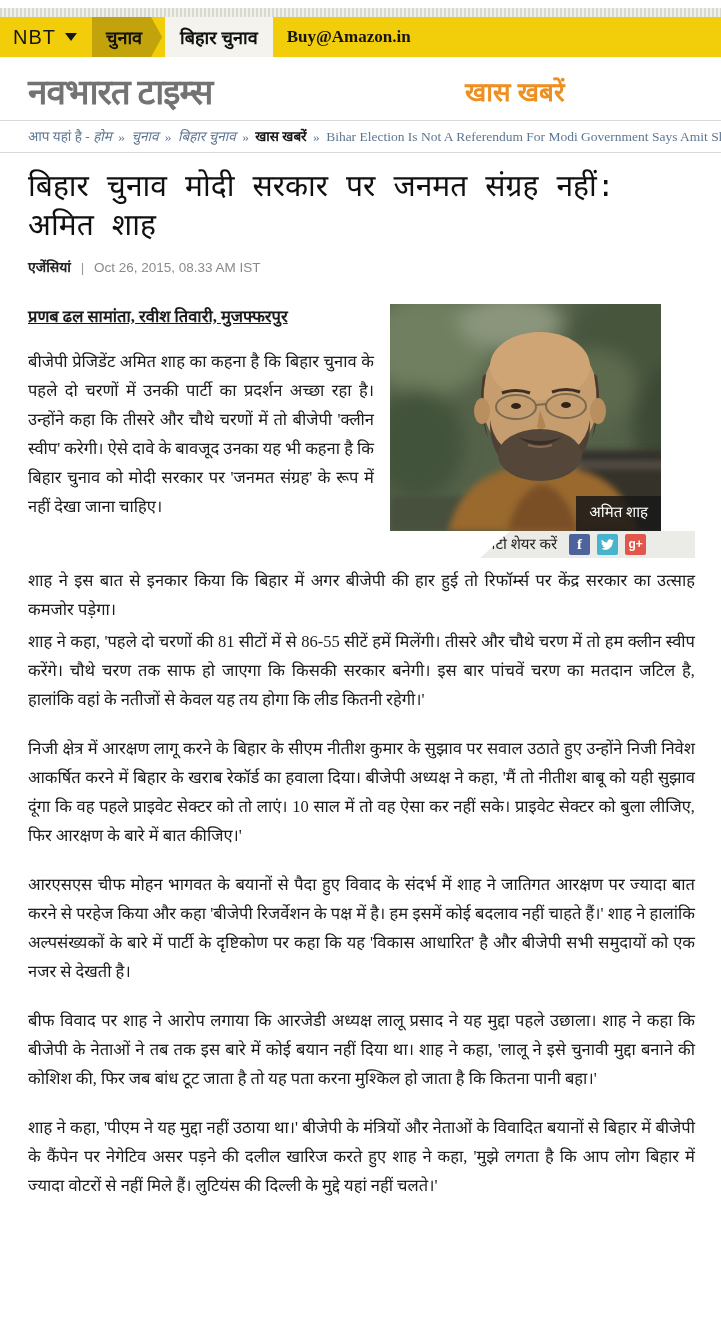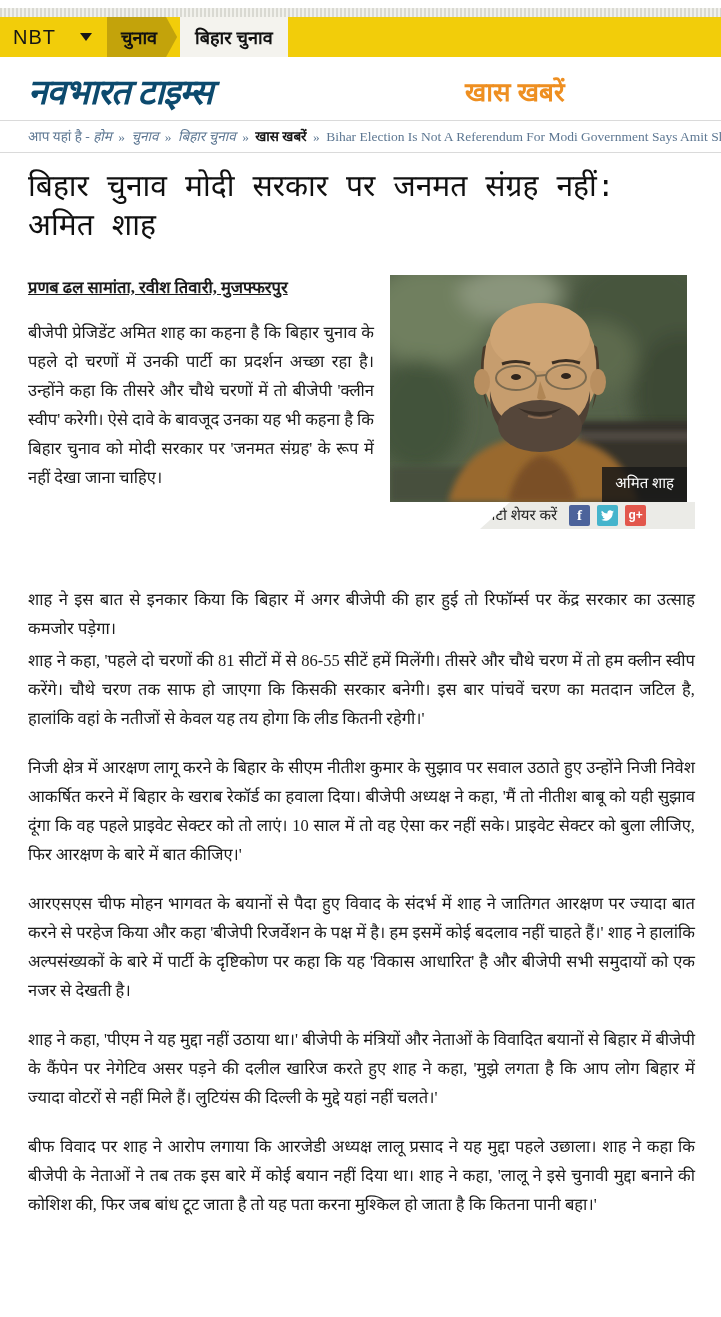--- a/index.html
+++ b/index.html
@@ -9,57 +9,57 @@
     background:#fff; overflow:hidden;
     font-family:"Liberation Sans", sans-serif; color:#1c1c1c;
   }
   
   .dotted-strip {
     margin-top:8px; height:9px;
     background:repeating-linear-gradient(90deg,#d9d9d2 0 2px,#f1f1ec 2px 4px);
   }
   
   .navbar { height:40px; background:#f2cd0a; display:flex; align-items:stretch; }
-  .nbt-box { display:flex; align-items:center; gap:24px; padding:0 15px 0 13px;
+  .nbt-box { display:flex; align-items:center; gap:9px; padding:0 15px 0 13px;
     font-size:20px; font-weight:500; color:#161616; letter-spacing:1px; cursor:pointer; }
   .caret { width:0; height:0; border-left:6px solid transparent; border-right:6px solid transparent; border-top:8px solid #161616; }
   .tab { display:flex; align-items:center; font-size:18px; font-weight:bold; color:#111; cursor:pointer; }
   .tab-active { background:#c3a30b; padding:0 20px 0 14px;
     clip-path:polygon(0 0, calc(100% - 11px) 0, 100% 50%, calc(100% - 11px) 100%, 0 100%); }
   .tab-plain { background:#f4f3ee; margin-left:3px; padding:0 15px; }
   .amazon { display:flex; align-items:center; padding:0 14px; font-family:"Liberation Serif", serif;
     font-weight:bold; font-size:17px; color:#161616; cursor:pointer; }
   
   .header-row { position:relative; height:63px; }
   .logo { position:absolute; left:28px; top:10px; font-family:"Liberation Serif", serif;
-    font-weight:bold; font-size:35px; color:#0c4a6e; letter-spacing:-1px; cursor:pointer;font-style:italic; }
+    font-weight:bold; font-size:35px; color:#737373; letter-spacing:-1px; cursor:pointer; }
   .section-title { position:absolute; left:465px; top:16px; font-size:26px; font-weight:bold; color:#ee8f21; cursor:pointer; }
   
   .breadcrumb { border-top:1px solid #dadada; border-bottom:1px solid #dadada;
     padding:6px 20px 7px 28px; font-size:13.5px; color:#5d7792;
     font-family:"Liberation Serif", serif; white-space:nowrap; overflow:hidden; }
   .breadcrumb a { color:#5d7792; text-decoration:none; cursor:pointer;font-style:italic; }
   .bc-sep { color:#5d7792; padding:0 3px; }
   .bc-bold { color:#151515; font-weight:bold; }
   
   .article { padding:0 26px 0 28px; }
   .headline { margin:16px 0 10px; font-family:Liberation Mono, monospace; font-weight:500;
     font-size:30px; line-height:39px; color:#101010; }
   .byline { font-size:13.5px; color:#8a8a8a; }
   .byline .source { color:#222; font-weight:bold; font-size:14px; }
   .byline .divider { padding:0 6px; color:#999; }
   .body-area { margin-top:26px; font-family:"Liberation Serif", serif;
     font-size:16.5px; line-height:29px; color:#1b1b1b; text-align:justify; }
   .author-line { font-weight:bold; text-align:left; margin-bottom:16px;text-decoration:underline; }
   .body-area p { margin:0 0 20px;font-family:Liberation Serif, serif; }
-  .body-area p.tight { margin-bottom:3px;margin-top:48px; }
+  .body-area p.tight { margin-bottom:3px; }
   .body-area p:last-child { margin-bottom:0; }
   
   .photo-float { float:right; width:305px; margin:2px 0 8px 16px; }
-  .photo { position:relative; width:297px; height:227px; overflow:hidden; cursor:pointer; }
+  .photo { position:relative; width:271px; height:227px; overflow:hidden; cursor:pointer; }
   .photo svg { display:block; }
   .photo-caption { position:absolute; right:0; bottom:0; background:rgba(24,24,24,.84);
     color:#fff; font-family:"Liberation Serif", serif; font-size:15px; padding:2px 13px 4px; }
   .share-strip { width:215px; height:27px; margin-left:auto; margin-top:0;
     background:#ebebe7; display:flex; align-items:center; justify-content:flex-start;
     gap:7px; padding-right:5px; clip-path:polygon(14% 0, 100% 0, 100% 100%, 0 100%); }
   .share-label { font-family:"Liberation Serif", serif; font-size:15px; color:#222; margin-right:5px; }
   .icon-sq { width:21px; height:21px; border-radius:2px; display:flex; align-items:center;
     justify-content:center; color:#fff; cursor:pointer; }
   .icon-fb { background:#4c639b; font-family:"Liberation Serif", serif; font-weight:bold; font-size:15px; }
@@ -78,20 +78,23 @@
     <div class="nbt-box">
       <span>NBT</span>
       <span class="caret"></span>
     </div>
     <div class="tab tab-active">
       <span>चुनाव</span>
     </div>
     <div class="tab tab-plain">
       <span>बिहार चुनाव</span>
     </div>
+    <div class="amazon">
+      <span>Buy@Amazon.in</span>
+    </div>
   </div>
 
   <div class="header-row">
     <div class="logo">नवभारत टाइम्स</div>
     <div class="section-title">खास खबरें</div>
   </div>
 
   <div class="breadcrumb">
     <span>आप यहां है -</span>
     <a>होम</a>
@@ -101,20 +104,25 @@
     <a>बिहार चुनाव</a>
     <span class="bc-sep">»</span>
     <span class="bc-bold">खास खबरें</span>
     <span class="bc-sep">»</span>
     <span>Bihar Election Is Not A Referendum For Modi Government Says Amit Shah</span>
   </div>
 
   <div class="article">
     <h1 class="headline">बिहार चुनाव मोदी सरकार पर जनमत संग्रह नहीं: अमित शाह</h1>
 
+    <div class="byline">
+      <span class="source">एजेंसियां</span>
+      <span class="divider">|</span>
+      <span>Oct 26, 2015, 08.33 AM IST</span>
+    </div>
 
     <div class="body-area">
 
       <div class="photo-float">
         <div class="photo">
           <svg viewBox="0 0 305 227" width="305" height="227">
             <defs>
               <filter id="blur8" x="-30%" y="-30%" width="160%" height="160%">
                   <feGaussianBlur stdDeviation="9"></feGaussianBlur>
                 </filter>
@@ -172,18 +180,18 @@
       </div>
 
       <div class="author-line">प्रणब ढल सामांता, रवीश तिवारी, मुजफ्फरपुर</div>
 
       <p>बीजेपी प्रेजिडेंट अमित शाह का कहना है कि बिहार चुनाव के पहले दो चरणों में उनकी पार्टी का प्रदर्शन अच्छा रहा है। उन्होंने कहा कि तीसरे और चौथे चरणों में तो बीजेपी 'क्लीन स्वीप' करेगी। ऐसे दावे के बावजूद उनका यह भी कहना है कि बिहार चुनाव को मोदी सरकार पर 'जनमत संग्रह' के रूप में नहीं देखा जाना चाहिए।</p>
       <div class="clear"></div>
       <p class="tight">शाह ने इस बात से इनकार किया कि बिहार में अगर बीजेपी की हार हुई तो रिफॉर्म्स पर केंद्र सरकार का उत्साह कमजोर पड़ेगा।</p>
       <p>शाह ने कहा, 'पहले दो चरणों की 81 सीटों में से 86-55 सीटें हमें मिलेंगी। तीसरे और चौथे चरण में तो हम क्लीन स्वीप करेंगे। चौथे चरण तक साफ हो जाएगा कि किसकी सरकार बनेगी। इस बार पांचवें चरण का मतदान जटिल है, हालांकि वहां के नतीजों से केवल यह तय होगा कि लीड कितनी रहेगी।'</p>
       <p>निजी क्षेत्र में आरक्षण लागू करने के बिहार के सीएम नीतीश कुमार के सुझाव पर सवाल उठाते हुए उन्होंने निजी निवेश आकर्षित करने में बिहार के खराब रेकॉर्ड का हवाला दिया। बीजेपी अध्यक्ष ने कहा, 'मैं तो नीतीश बाबू को यही सुझाव दूंगा कि वह पहले प्राइवेट सेक्टर को तो लाएं। 10 साल में तो वह ऐसा कर नहीं सके। प्राइवेट सेक्टर को बुला लीजिए, फिर आरक्षण के बारे में बात कीजिए।'</p>
       <p>आरएसएस चीफ मोहन भागवत के बयानों से पैदा हुए विवाद के संदर्भ में शाह ने जातिगत आरक्षण पर ज्यादा बात करने से परहेज किया और कहा 'बीजेपी रिजर्वेशन के पक्ष में है। हम इसमें कोई बदलाव नहीं चाहते हैं।' शाह ने हालांकि अल्पसंख्यकों के बारे में पार्टी के दृष्टिकोण पर कहा कि यह 'विकास आधारित' है और बीजेपी सभी समुदायों को एक नजर से देखती है।</p>
+      <p>बीफ विवाद पर शाह ने आरोप लगाया कि आरजेडी अध्यक्ष लालू प्रसाद ने यह मुद्दा पहले उछाला। शाह ने कहा कि बीजेपी के नेताओं ने तब तक इस बारे में कोई बयान नहीं दिया था। शाह ने कहा, 'लालू ने इसे चुनावी मुद्दा बनाने की कोशिश की, फिर जब बांध टूट जाता है तो यह पता करना मुश्किल हो जाता है कि कितना पानी बहा।'</p>
       <p>शाह ने कहा, 'पीएम ने यह मुद्दा नहीं उठाया था।' बीजेपी के मंत्रियों और नेताओं के विवादित बयानों से बिहार में बीजेपी के कैंपेन पर नेगेटिव असर पड़ने की दलील खारिज करते हुए शाह ने कहा, 'मुझे लगता है कि आप लोग बिहार में ज्यादा वोटरों से नहीं मिले हैं। लुटियंस की दिल्ली के मुद्दे यहां नहीं चलते।'</p>
-      <p>बीफ विवाद पर शाह ने आरोप लगाया कि आरजेडी अध्यक्ष लालू प्रसाद ने यह मुद्दा पहले उछाला। शाह ने कहा कि बीजेपी के नेताओं ने तब तक इस बारे में कोई बयान नहीं दिया था। शाह ने कहा, 'लालू ने इसे चुनावी मुद्दा बनाने की कोशिश की, फिर जब बांध टूट जाता है तो यह पता करना मुश्किल हो जाता है कि कितना पानी बहा।'</p>
     </div>
   </div>
 
 </div>
 
 </body></html>

